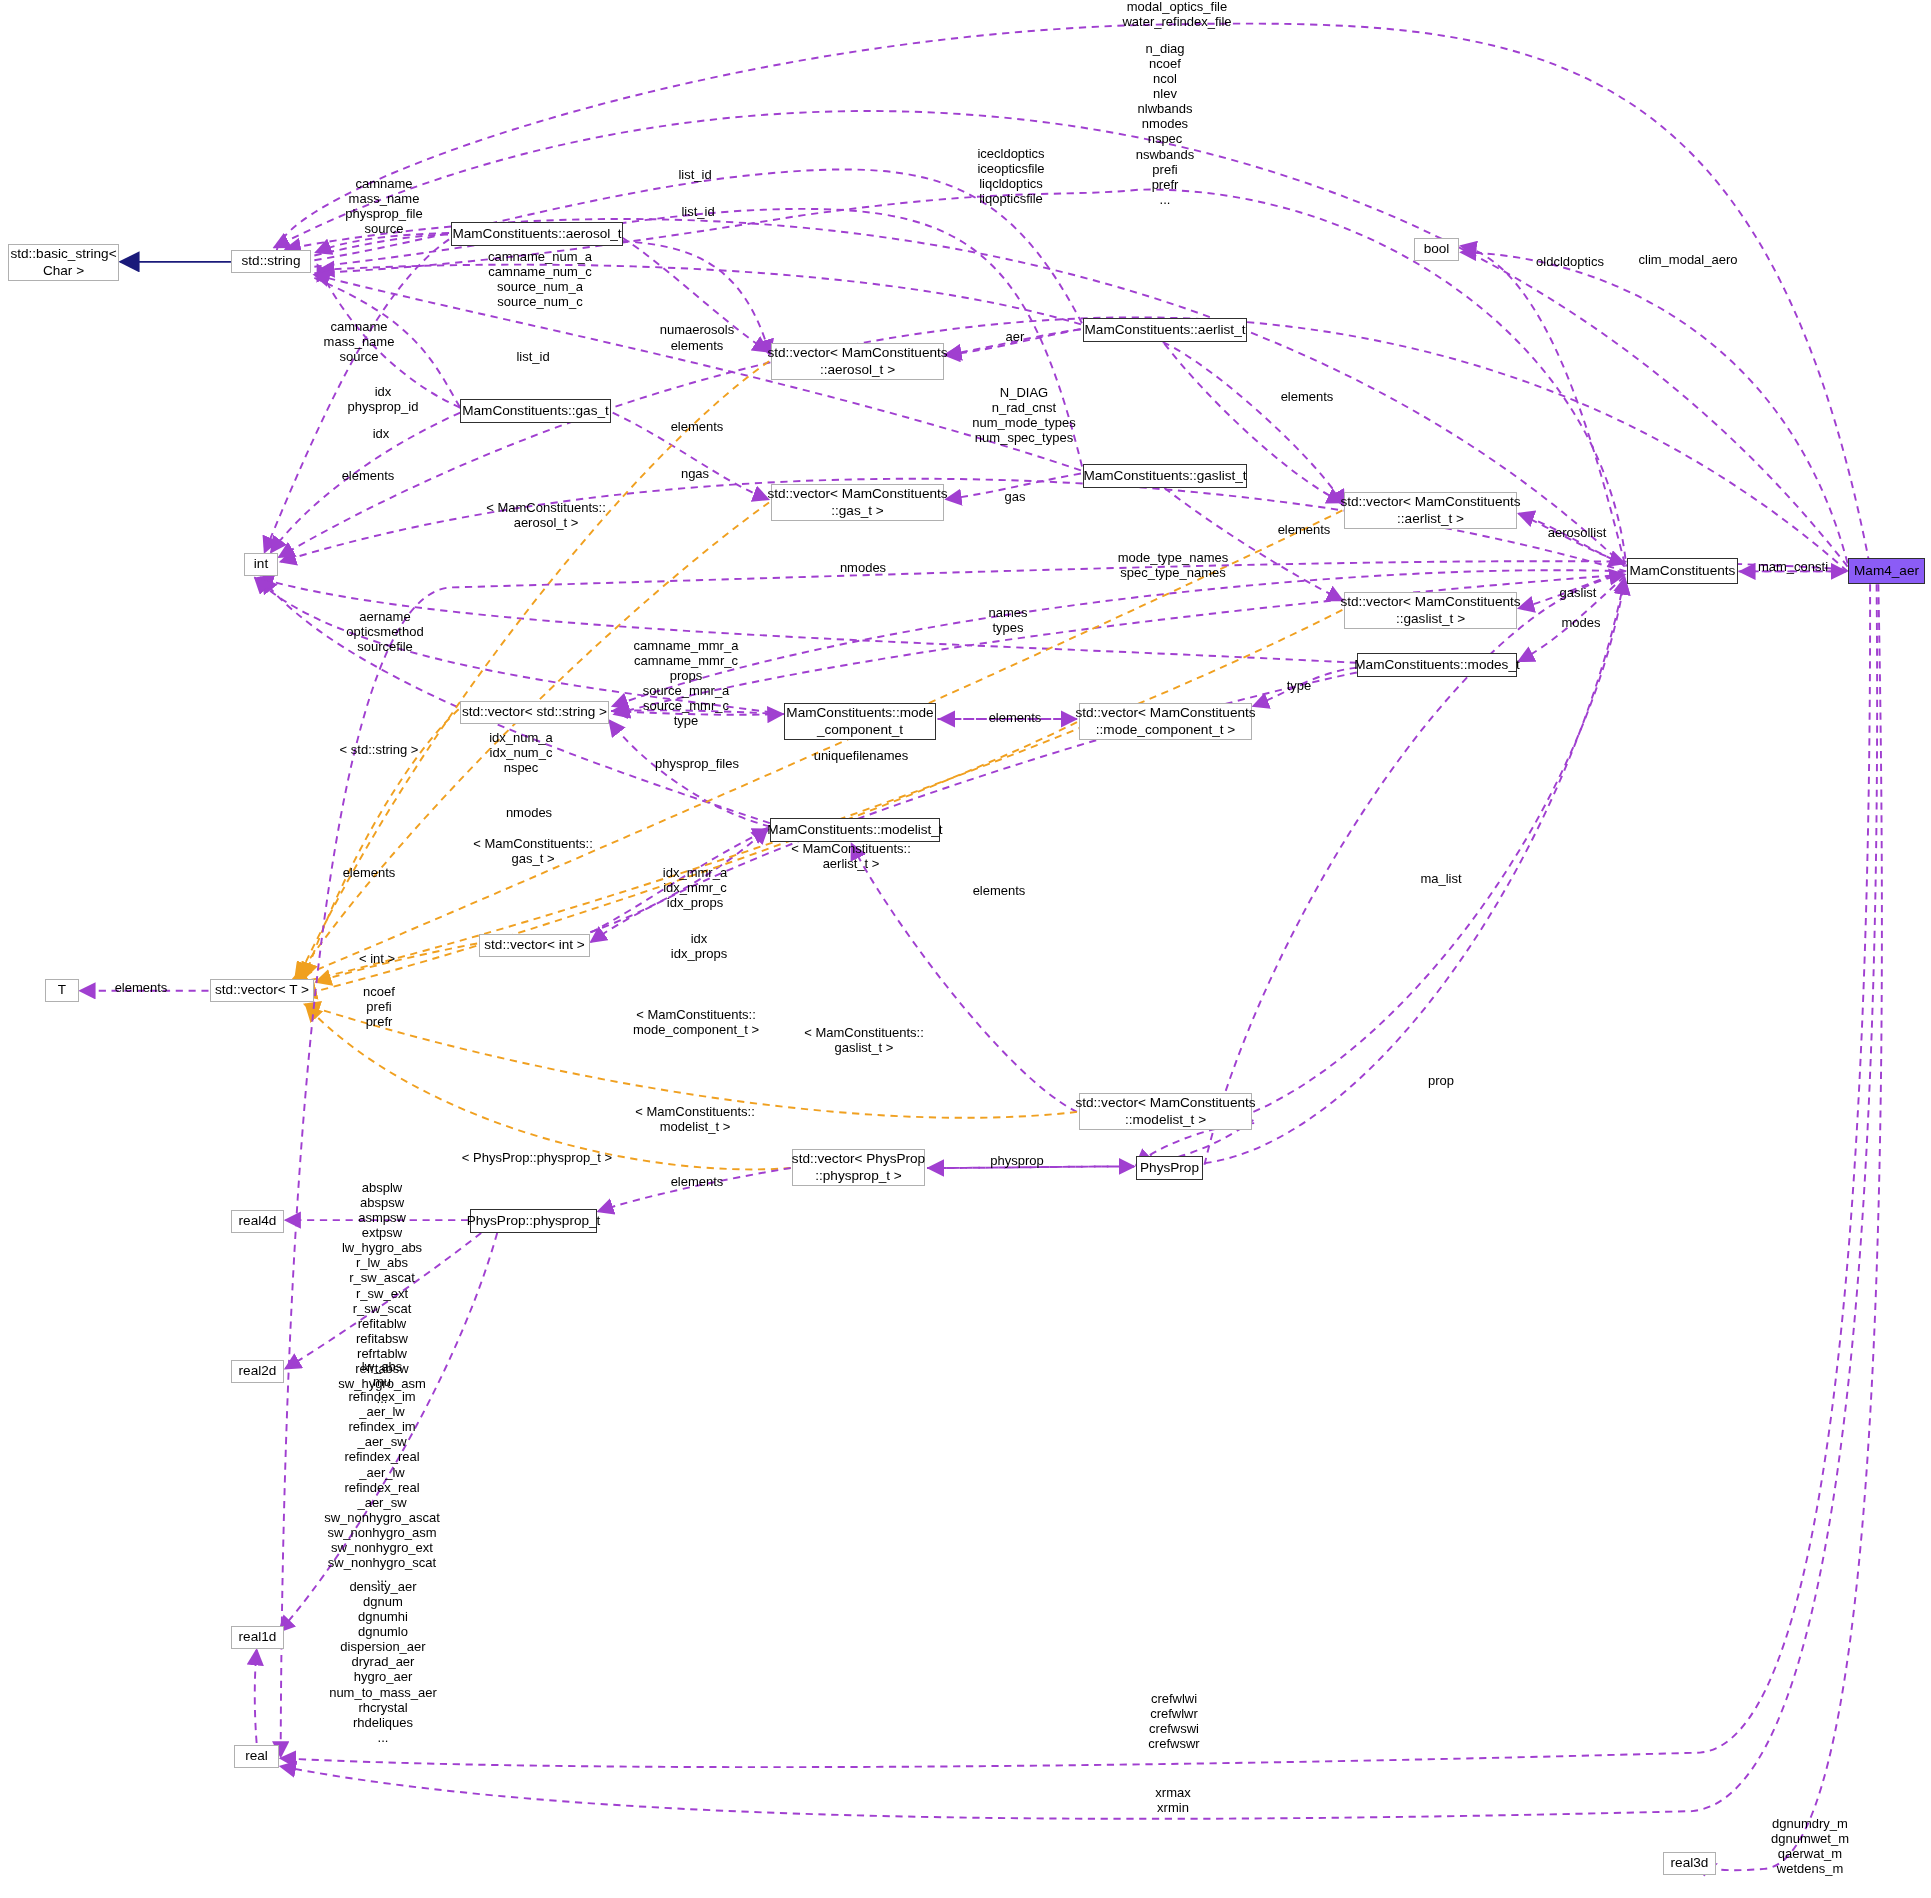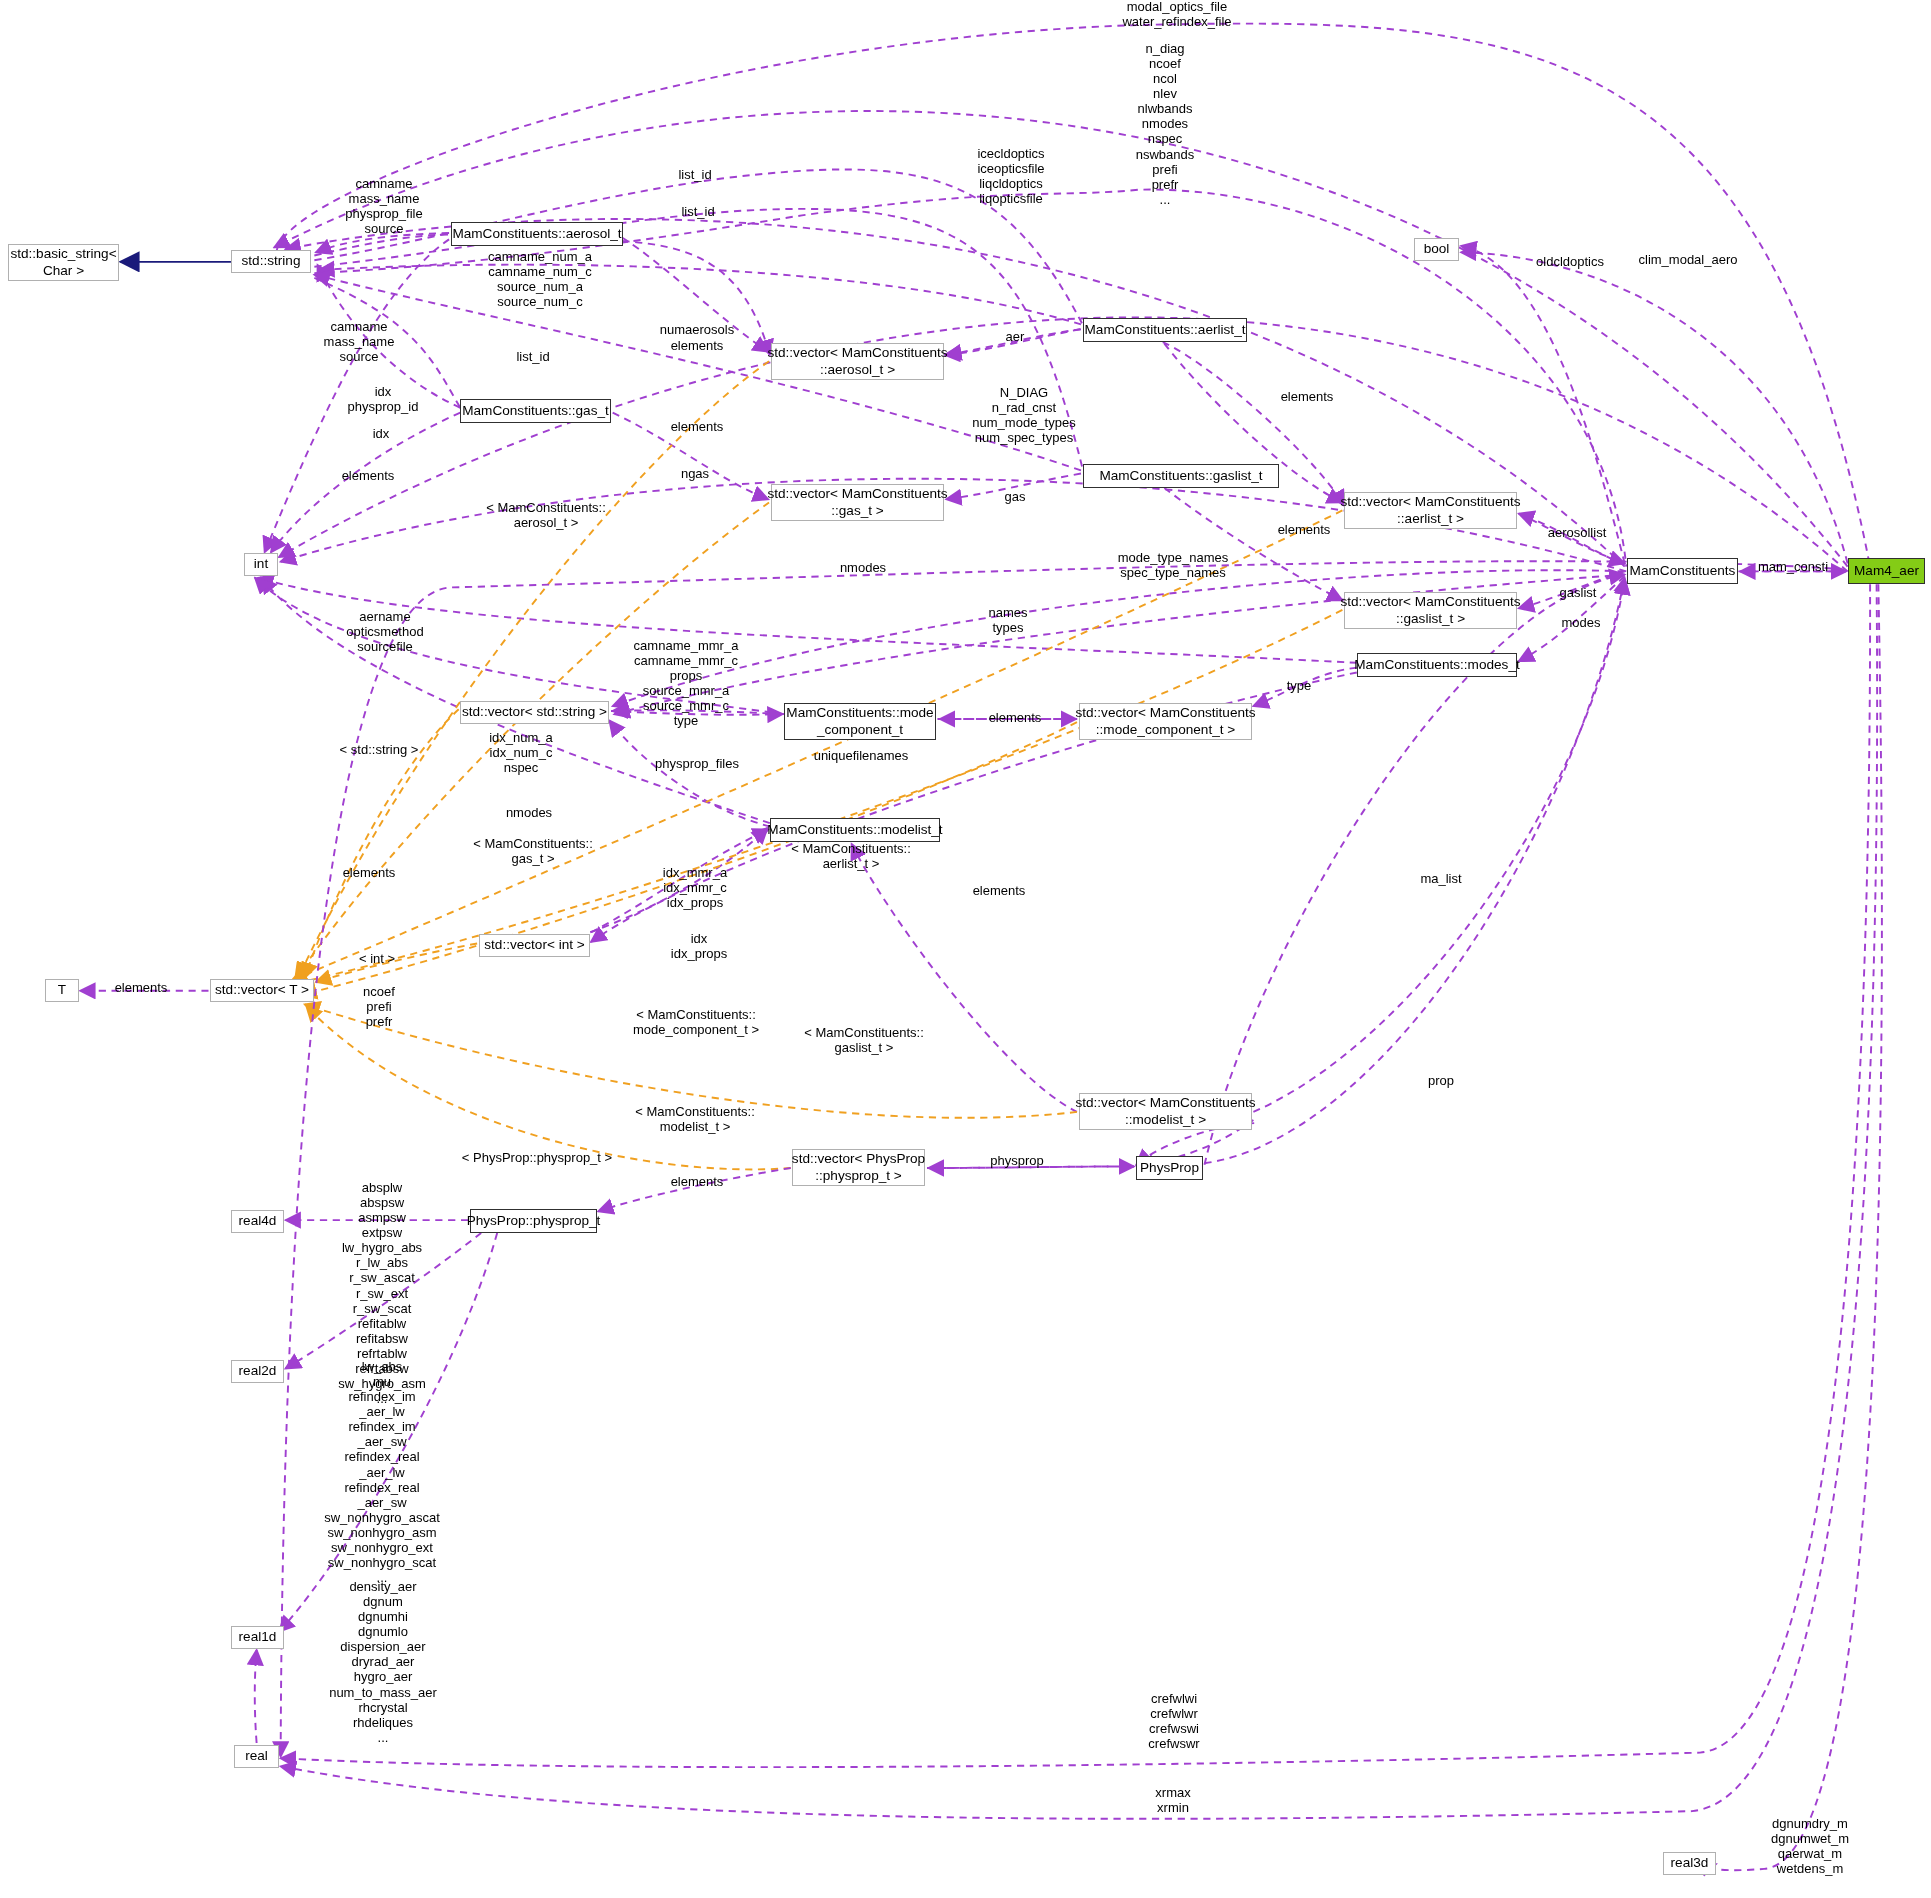--- a/index.html
+++ b/index.html
@@ -21,21 +21,21 @@
     font-size:13.6px;
     line-height:1.18;
     text-align:center;
     display:flex;
     align-items:center;
     justify-content:center;
     white-space:pre;
     padding:1.6px 4.8px;
   }
   .node.solid{border:1.6px solid #303030;}
-  .node.focus{border:1.6px solid #303030;background:#84cc16;}
+  .node.focus{border:1.6px solid #303030;background:#8b5cf6;}
   .elabel{
     position:absolute;
     font-size:13px;
     line-height:1.16;
     color:#000000;
     text-align:center;
     white-space:pre;
     transform:translate(-50%,-50%);
     pointer-events:none;
   }
@@ -171,21 +171,21 @@
 Char &gt;</div>
       <div class="node" style="left: 231px; top: 250px; width: 80px; height: 22.5px;">std::string</div>
       <div class="node solid" style="left: 451px; top: 222px; width: 172px; height: 24px;">MamConstituents::aerosol_t</div>
       <div class="node solid" style="left: 460px; top: 399px; width: 151px; height: 24px;">MamConstituents::gas_t</div>
       <div class="node" style="left: 244px; top: 553px; width: 34px; height: 22.5px;">int</div>
       <div class="node" style="left: 771px; top: 343px; width: 173px; height: 37px;">std::vector&lt; MamConstituents
 ::aerosol_t &gt;</div>
       <div class="node" style="left: 771px; top: 484px; width: 173px; height: 37px;">std::vector&lt; MamConstituents
 ::gas_t &gt;</div>
       <div class="node solid" style="left: 1083px; top: 318px; width: 164px; height: 24px;">MamConstituents::aerlist_t</div>
-      <div class="node solid" style="left: 1083px; top: 464px; width: 196px; height: 24px;">MamConstituents::gaslist_t</div>
+      <div class="node solid" style="left: 1083px; top: 464px; width: 164px; height: 24px;">MamConstituents::gaslist_t</div>
       <div class="node" style="left: 1414px; top: 238px; width: 45px; height: 22.5px;">bool</div>
       <div class="node" style="left: 1344px; top: 492px; width: 173px; height: 37px;">std::vector&lt; MamConstituents
 ::aerlist_t &gt;</div>
       <div class="node" style="left: 1344px; top: 592px; width: 173px; height: 37px;">std::vector&lt; MamConstituents
 ::gaslist_t &gt;</div>
       <div class="node solid" style="left: 1357px; top: 653px; width: 160px; height: 24px;">MamConstituents::modes_t</div>
       <div class="node solid" style="left: 1627px; top: 558px; width: 111px; height: 26px;">MamConstituents</div>
       <div class="node focus" style="left: 1848px; top: 558px; width: 77px; height: 26px;">Mam4_aer</div>
       <div class="node" style="left: 460px; top: 701px; width: 149px; height: 22.5px;">std::vector&lt; std::string &gt;</div>
       <div class="node solid" style="left: 784px; top: 703px; width: 152px; height: 37px;">MamConstituents::mode

